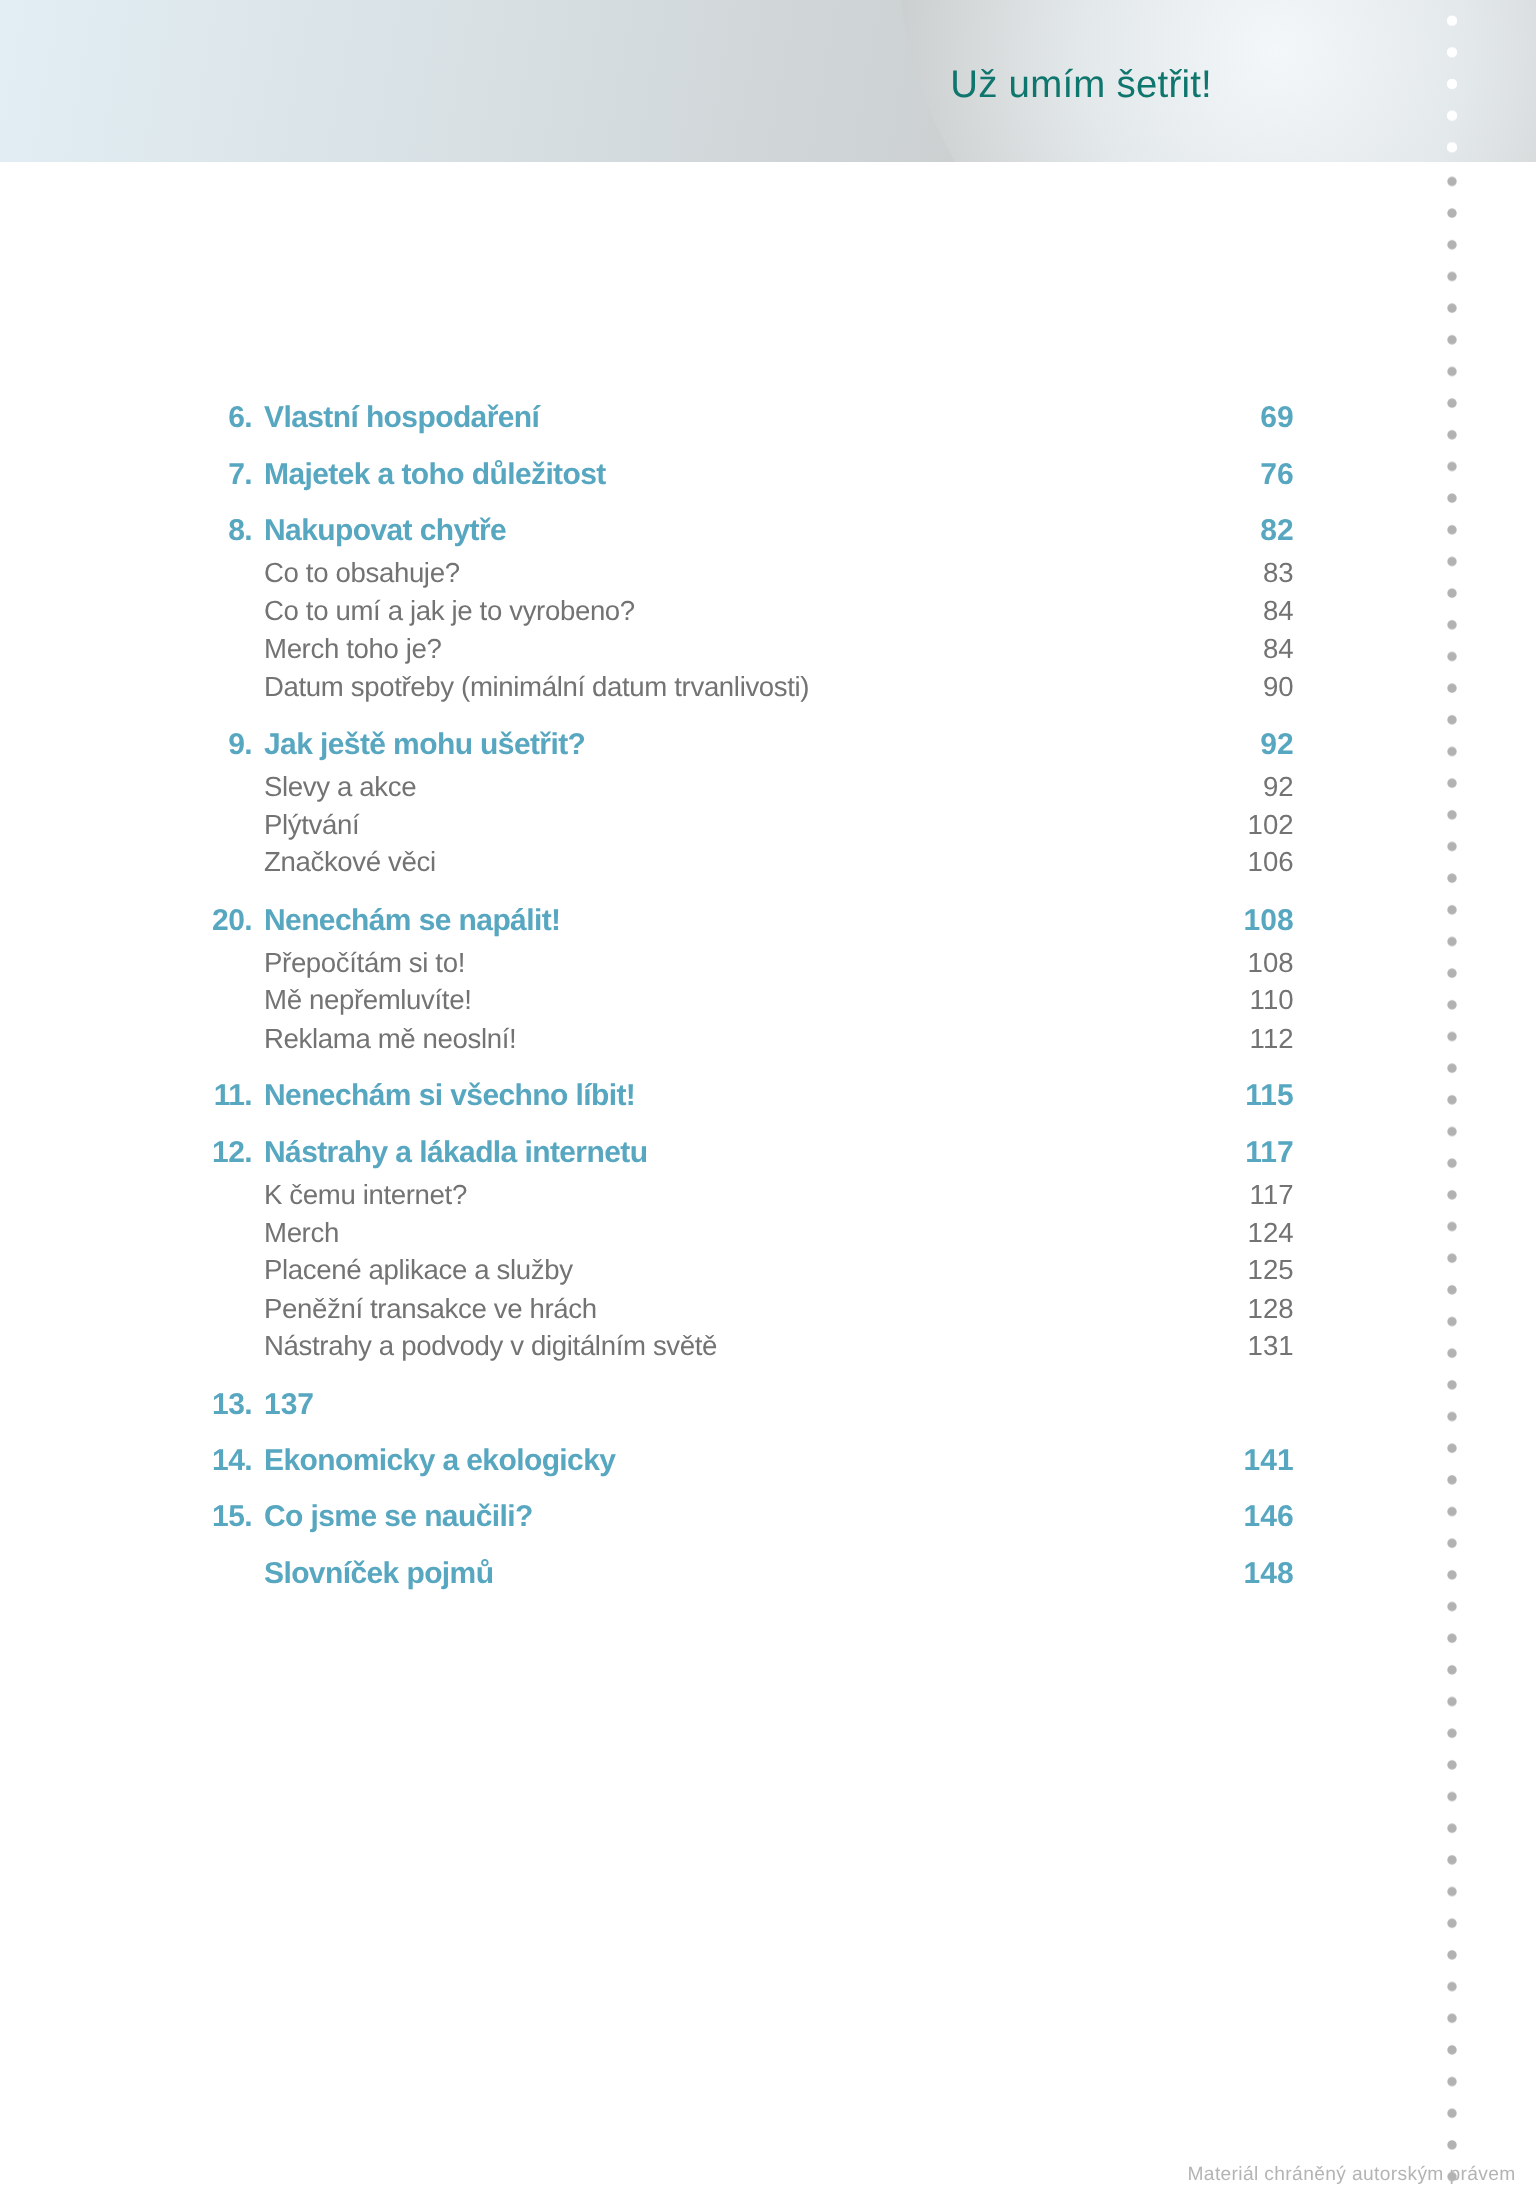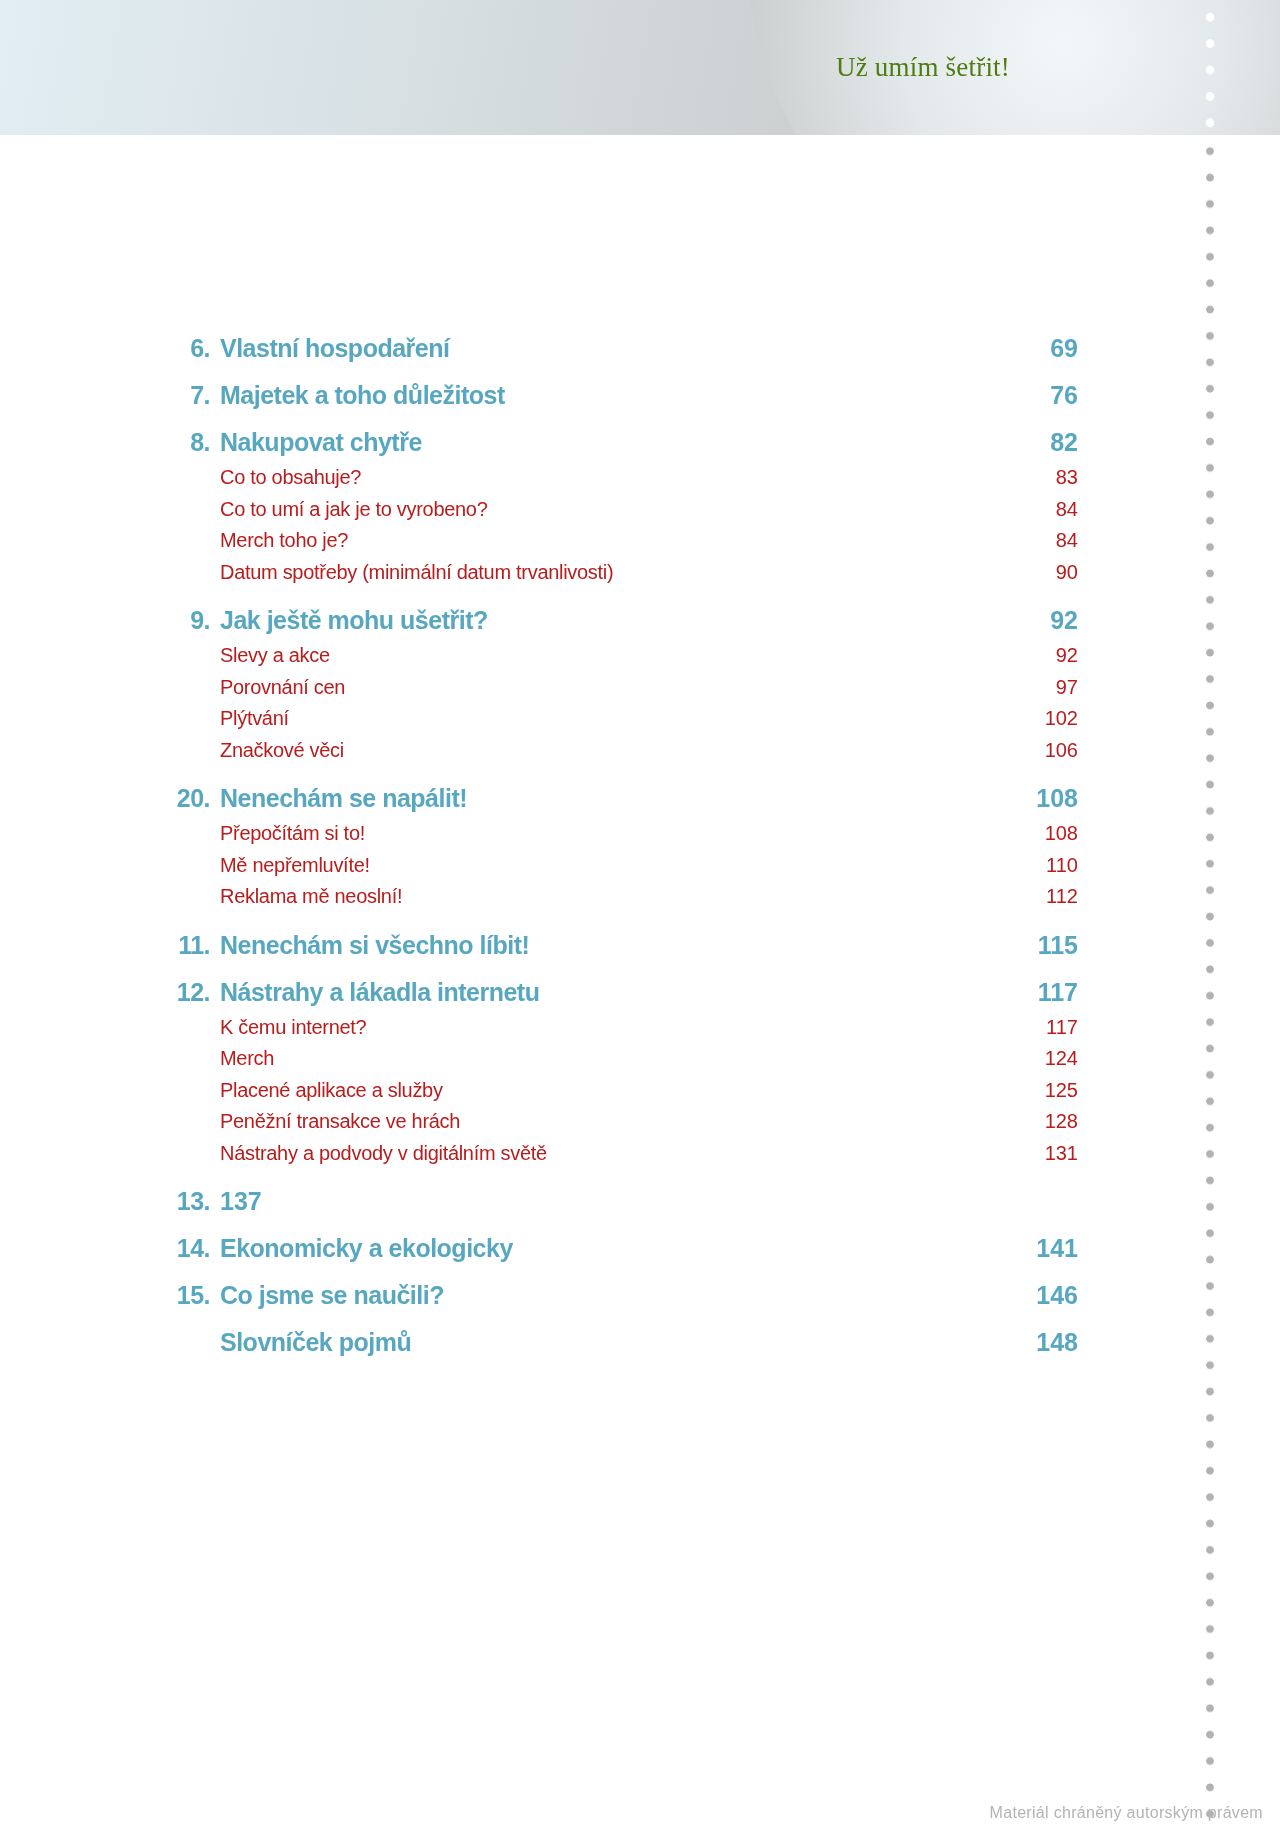--- a/index.html
+++ b/index.html
@@ -17,24 +17,23 @@
     background:linear-gradient(100deg,#e2eef4 0%,#d6dee1 35%,#cbcfd0 65%,#c6c8c8 100%);
     overflow:hidden;
   }
   .band .sphere {
     position:absolute; left:748px; top:-392px; width:700px; height:700px;
     border-radius:50%;
     background:radial-gradient(circle at 45% 62%, #f3f7f9 0%, #e3e8ea 28%, #c9cccc 58%, #b4b6b6 85%, #aeb0b0 100%);
   }
   .band-title {
     position:absolute; top:52px; right:270px;
-    font-size:27px; letter-spacing:0.2px;
-    color:#4d7c0f;
+    font-size:32px; letter-spacing:0.2px;
+    color:#0f766e;
     white-space:nowrap;
-    font-family:Liberation Serif, serif;
   }
 
   
   .dots {
     position:absolute; left:1205px; width:10px;
     background-repeat:repeat-y;
     background-size:10px 26.4px;
   }
   .dots-white {
     top:4px; height:130px;
@@ -49,22 +48,22 @@
   .toc {
     position:absolute; left:170px; top:333px; width:908px;
   }
   .group { margin-bottom:17px; }
   .row { display:flex; align-items:baseline; }
   .row.chapter {
     color:#58a7c1; font-weight:bold;
     font-size:25px; line-height:30px; letter-spacing:-0.5px;
   }
   .row.sub {
-    color:#b91c1c;
-    font-size:20px; line-height:31.5px; letter-spacing:-0.3px;align-items:center;
+    color:#737373;
+    font-size:23px; line-height:31.5px; letter-spacing:-0.3px;align-items:center;
   }
   .num { width:40px; text-align:right; padding-right:10px; flex:0 0 auto; }
   .title { flex:1 1 auto; padding-left:0; }
   .page { flex:0 0 auto; text-align:right; letter-spacing:0; }
   .subs { margin-top:5px; }
   .subs .title { padding-left:50px; }
 
   
   .copyright {
     position:absolute; top:1804px; right:17px;
@@ -137,24 +136,20 @@
       <span class="num">9.</span>
       <span class="title">Jak ještě mohu ušetřit?</span>
       <span class="page">92</span>
     </div>
     <div class="subs">
   <div class="row sub">
     <span class="title">Slevy a akce</span>
     <span class="page">92</span>
   </div>
 
-  <div class="row sub">
-    <span class="title">Porovnání cen</span>
-    <span class="page">97</span>
-  </div>
 
 
   <div class="row sub">
     <span class="title">Plýtvání</span>
     <span class="page">102</span>
   </div>
 
   <div class="row sub">
     <span class="title">Značkové věci</span>
     <span class="page">106</span>

